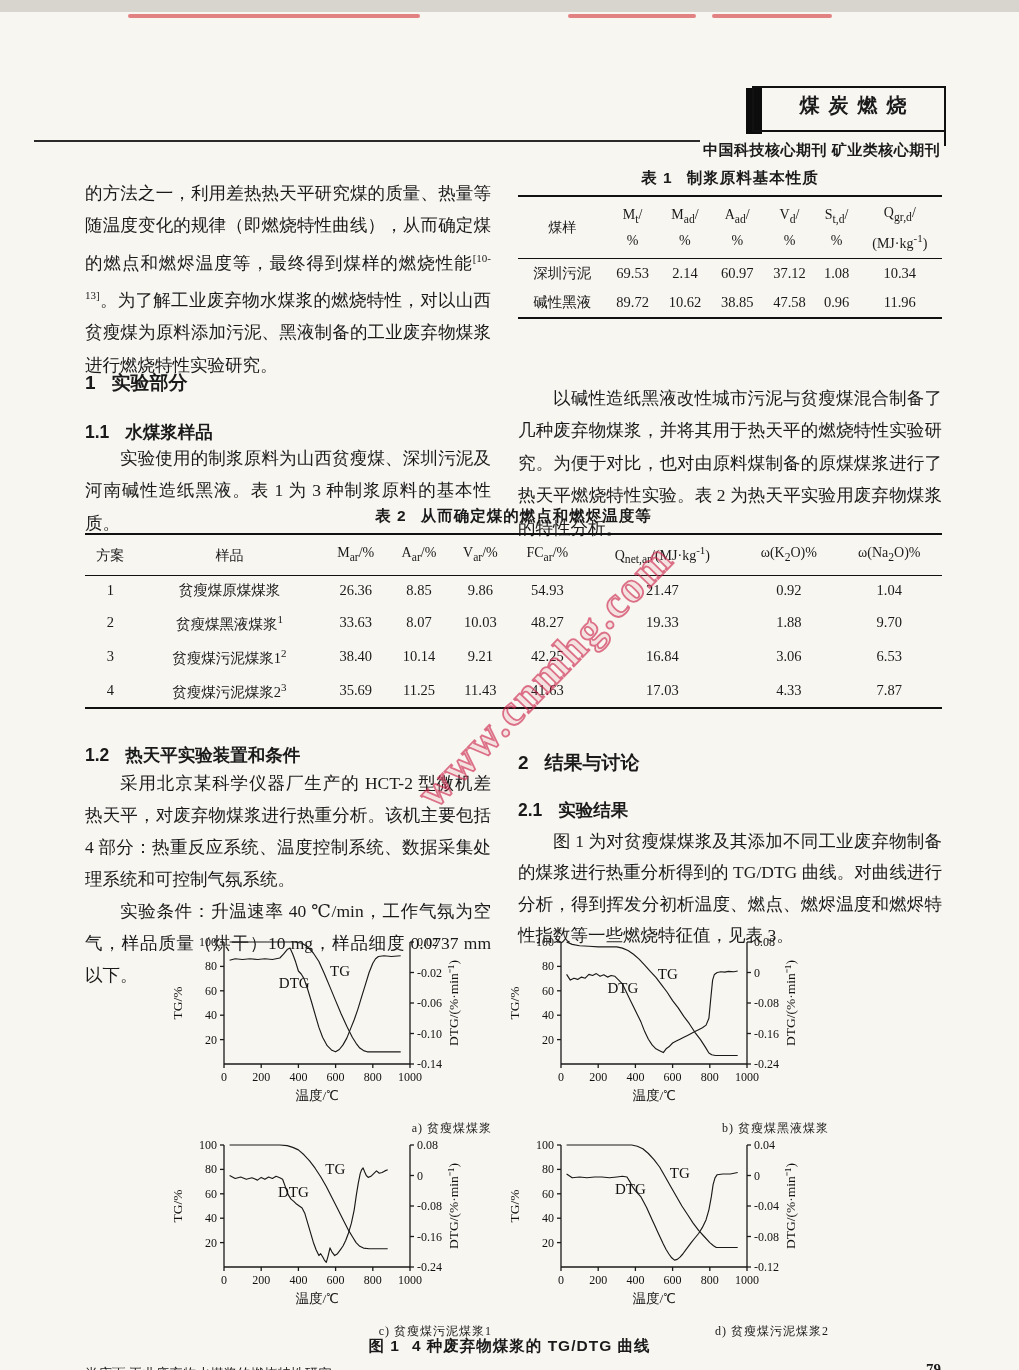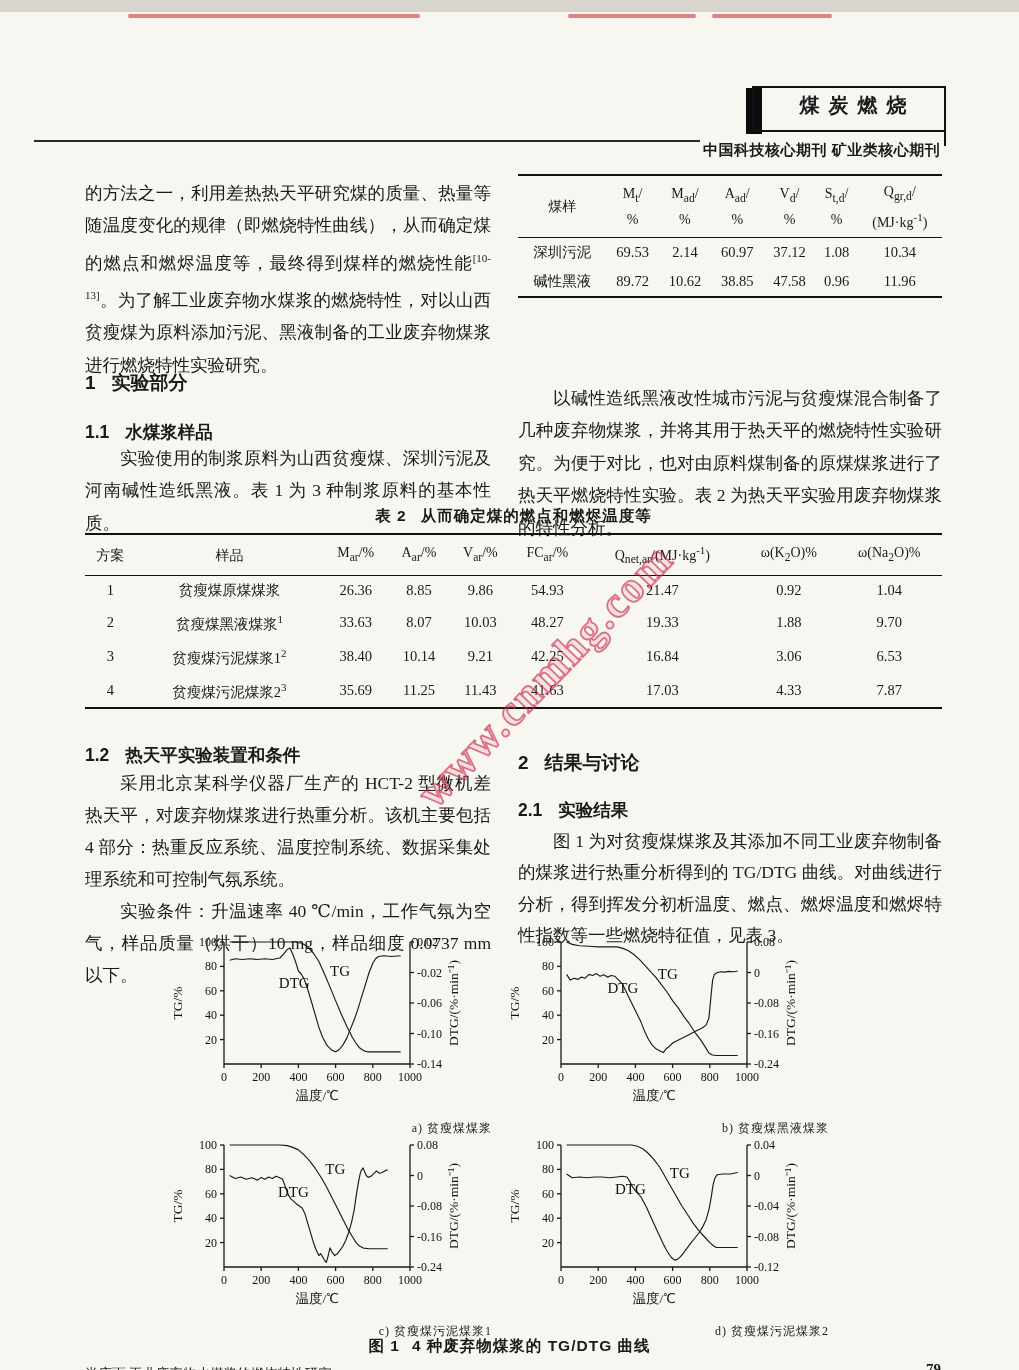--- a/index.html
+++ b/index.html
@@ -74,20 +74,21 @@
 
   <p class="body-p" style="left:85px;top:147px;width:406px;"><span>的方法之一，利用差热热天平研究煤的质量、热量等随温度变化的规律（即燃烧特性曲线），从而确定煤的燃点和燃烬温度等，最终得到煤样的燃烧性能</span><sup>[10-13]</sup><span>。为了解工业废弃物水煤浆的燃烧特性，对以山西贫瘦煤为原料添加污泥、黑液制备的工业废弃物煤浆进行燃烧特性实验研究。</span></p>
 
   <h2 class="h1" style="left:85px;top:342px;"><span>1</span><span class="ht">实验部分</span></h2>
 
   <h3 class="h2" style="left:85px;top:390px;"><span>1.1</span><span class="ht">水煤浆样品</span></h3>
 
   <p class="body-p ind" style="left:85px;top:412px;width:406px;">实验使用的制浆原料为山西贫瘦煤、深圳污泥及河南碱性造纸黑液。表 1 为 3 种制浆原料的基本性质。</p>
 
   <div class="abs" style="left:518px;top:156px;width:424px;">
+    <div class="tbl-title"><span>表 1</span><span class="sp">制浆原料基本性质</span></div>
     <table class="tbl t1">
         <thead>
           <tr>
             <th>煤样</th>
             <th>M<sub>t</sub>/<br>%</th>
             <th>M<sub>ad</sub>/<br>%</th>
             <th>A<sub>ad</sub>/<br>%</th>
             <th>V<sub>d</sub>/<br>%</th>
             <th>S<sub>t,d</sub>/<br>%</th>
             <th>Q<sub>gr,d</sub>/<br>(MJ·kg<sup>-1</sup>)</th>

